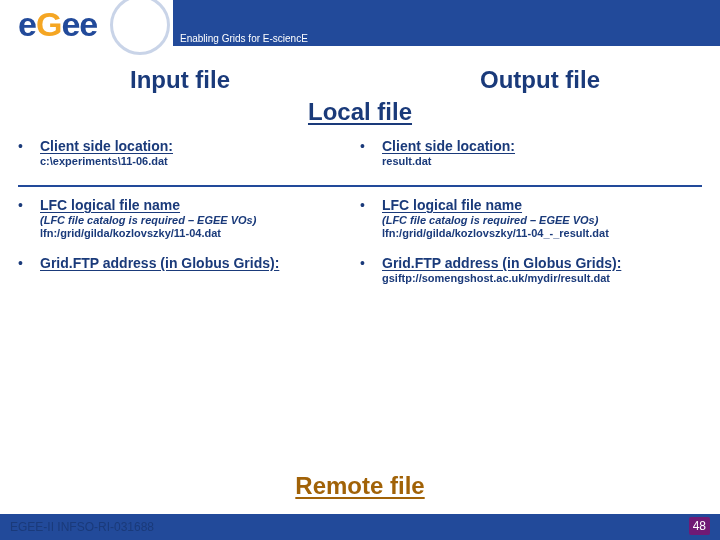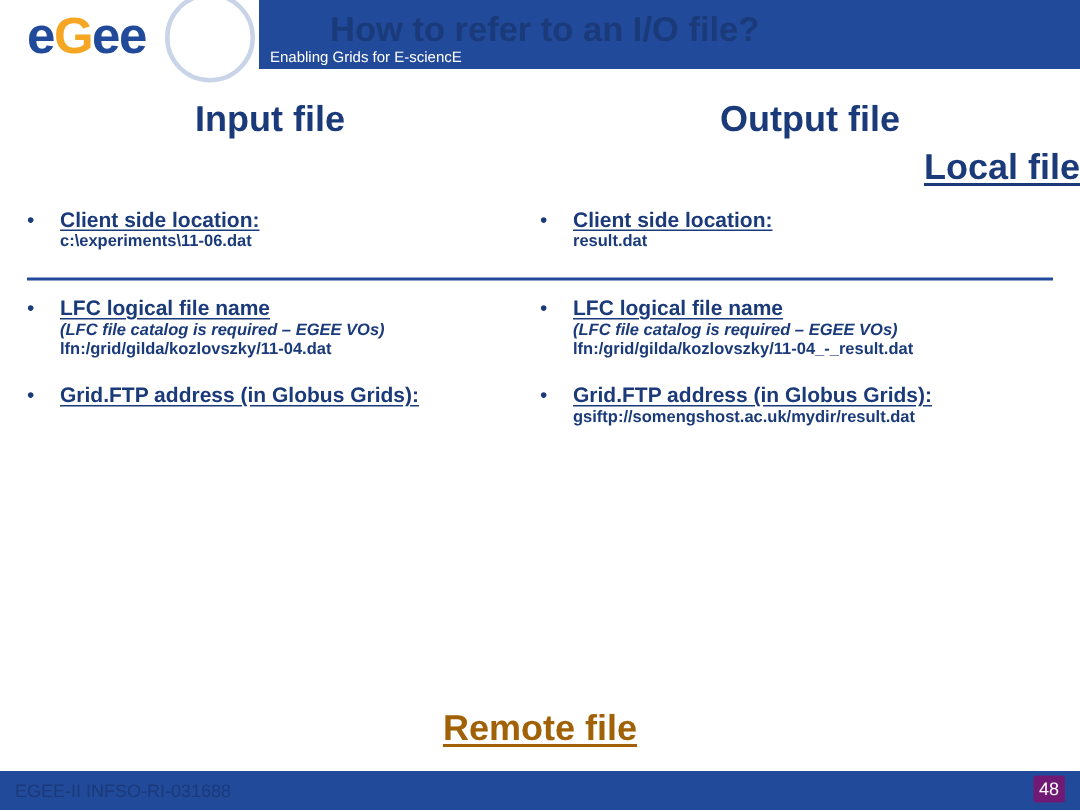--- a/index.html
+++ b/index.html
@@ -11,21 +11,21 @@
   
   .logo { position: absolute; top: 3px; left: 10px; z-index: 2; }
   .logo-outer { width: 158px; height: 50px; position: relative; }
   .logo-circle { position: absolute; width: 60px; height: 60px; border: 3px solid #c9d4e8; border-radius: 50%; background: #fff; left: 100px; top: -8px; }
   .logo-text { position: absolute; left: 8px; top: 2px; font-size: 34px; font-weight: bold; letter-spacing: -1px; }
   .logo-blue { color: #224a9a; }
   .logo-orange { color: #f5a623; }
   
   .hdr-row { display: flex; margin-top: 20px; }
   .hdr-half { width: 50%; text-align: center; font-size: 24px; font-weight: bold; color: #1a3a7a; }
-  .local { text-align: right; font-size: 24px; font-weight: bold; color: #1a3a7a; margin: 4px 0 12px; text-decoration: underline; text-underline-offset: 3px; }
+  .local { text-align: center; font-size: 24px; font-weight: bold; color: #1a3a7a; margin: 4px 0 12px; text-decoration: underline; text-underline-offset: 3px; }
   
   .cols { display: flex; padding: 0 18px; }
   .col { width: 50%; }
   .item { display: flex; margin-bottom: 16px; }
   .bullet { width: 22px; font-size: 14px; color: #1a3a7a; }
   .content { flex: 1; }
   .heading { font-size: 14px; font-weight: bold; color: #1a3a7a; text-decoration: underline; text-underline-offset: 2px; }
   .sub { font-size: 11px; font-weight: bold; color: #1a3a7a; margin-top: 1px; }
   .subi { font-size: 11px; font-weight: bold; font-style: italic; color: #1a3a7a; margin-top: 1px; }
   
@@ -34,21 +34,20 @@
   .remote { position: absolute; bottom: 40px; width: 100%; text-align: center; font-size: 24px; font-weight: bold; color: #a16207; text-decoration: underline; text-underline-offset: 3px; }
   
   .footer { position: absolute; bottom: 0; left: 0; right: 0; height: 26px; background: #224a9a; }
   .footer-left { position: absolute; bottom: 6px; left: 10px; color: #1a3a7a; font-size: 12px; font-weight: normal; }
   .footer-right { position: absolute; bottom: 5px; right: 10px; color: #fff; font-size: 12px; background: #701a75; padding: 2px 4px; border-radius: 2px; }
 </style>
 </head>
 <body>
 
 <div class="titlebar">
-  <div class="title-text">How to refer to an I/O file?</div>
   <div class="subtitle-text">Enabling Grids for E-sciencE</div>
 </div>
 
 <div class="logo">
   <div class="logo-outer">
     <div class="logo-circle"></div>
     <div class="logo-text">
       <span class="logo-blue">e</span><span class="logo-orange">G</span><span class="logo-blue">e</span><span class="logo-blue">e</span>
     </div>
   </div>

